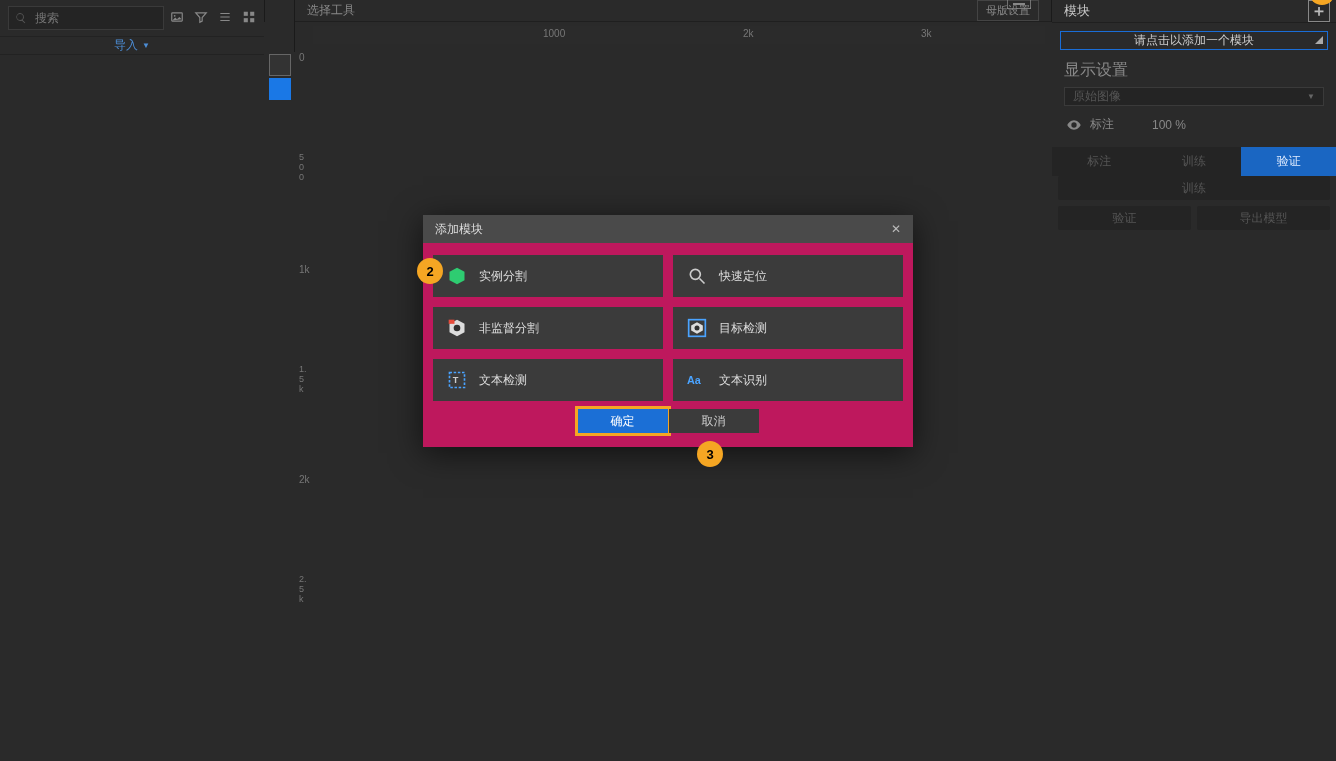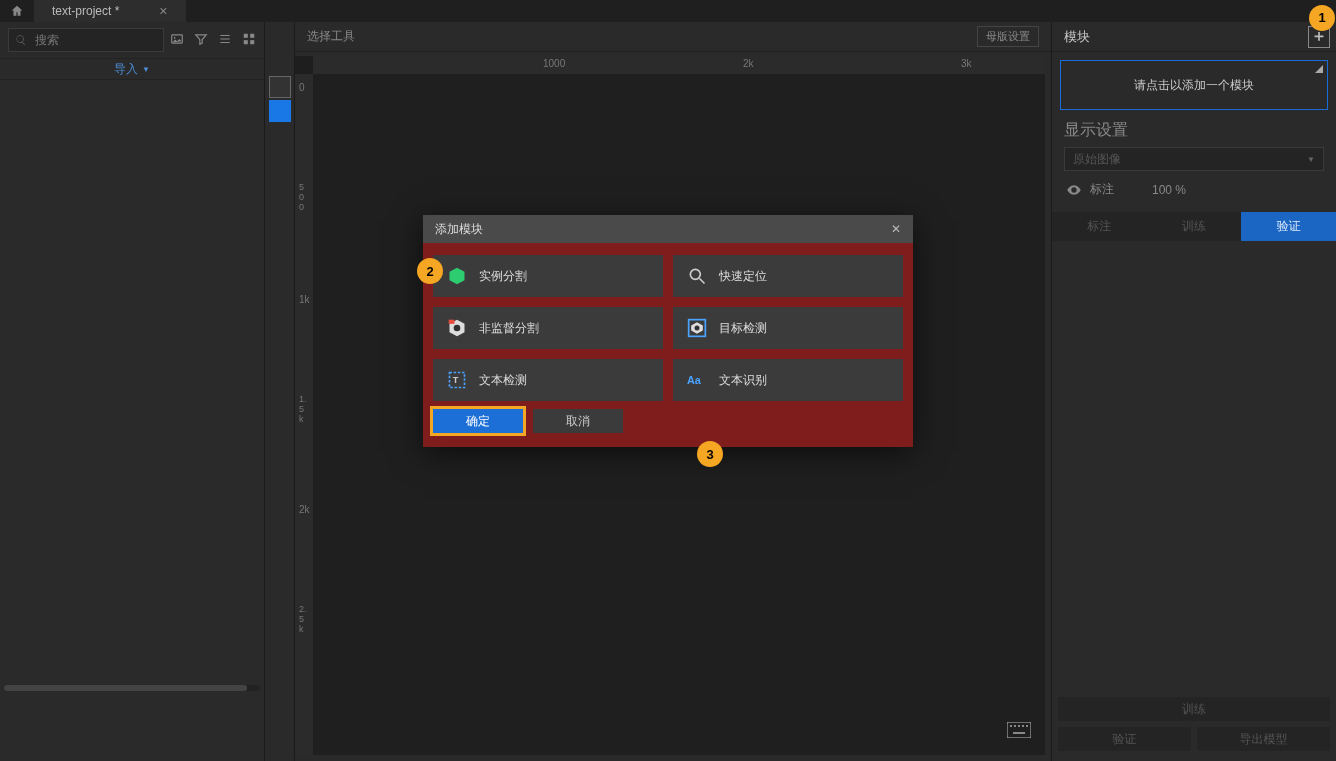--- a/index.html
+++ b/index.html
@@ -70,54 +70,43 @@
 .tab-strip { display:flex; margin:4px 0 0; }
 .tab-strip .t { flex:1; text-align:center; padding:6px 0; font-size:12px; color:#555; background:#242424;}
 .tab-strip .t.active { background:#1a66c2; color:#e0ecff;}
 .right-spacer { flex:1; }
 .right-bottom { padding:0 6px 10px; }
 .disabled-btn { height:24px; background:#242424; color:#555; display:flex; align-items:center; justify-content:center; font-size:12px; margin-bottom:6px; border-radius:2px;}
 .btn-row { display:flex; gap:6px; }
 .btn-row .disabled-btn { flex:1; margin-bottom:0;}
 
 
-.modal { position:absolute; top:215px; left:50%; transform:translateX(-50%); width:490px; background:#7f1d1d; box-shadow:0 6px 30px rgba(0,0,0,0.6); z-index:100;}
+.modal { position:absolute; top:215px; left:50%; transform:translateX(-50%); width:490px; background:#be185d; box-shadow:0 6px 30px rgba(0,0,0,0.6); z-index:100;}
 .modal-title { height:28px; background:#4a4a4a; display:flex; align-items:center; justify-content:space-between; padding:0 12px; color:#ddd; font-size:12px;}
 .modal-close { color:#bbb; font-size:12px; cursor:pointer;}
 .modal-body { padding:12px 10px 8px; display:grid; grid-template-columns:1fr 1fr; gap:10px;}
 .module-card { height:42px; background:#3b3b3b; display:flex; align-items:center; gap:12px; padding:0 14px; color:#ddd; font-size:12px; position:relative;}
 .module-card .micon { width:20px; height:20px; display:flex; align-items:center; justify-content:center;}
 .module-card.selected { background:#1b6fd6; outline:3px solid #f5a623; outline-offset:0;}
-.modal-footer { display:flex; justify-content:flex-start; gap:10px; padding:0 10px 14px;}
+.modal-footer { display:flex; justify-content:center; gap:1px; padding:0 10px 14px;}
 .modal-btn { width:90px; height:24px; display:flex; align-items:center; justify-content:center; font-size:12px; }
 .modal-btn.ok { background:#1b6fd6; color:#fff; outline:3px solid #f5a623;}
 .modal-btn.cancel { background:#3b3b3b; color:#ccc;}
 .callout { position:absolute; width:26px; height:26px; border-radius:50%; background:#f5a623; color:#000; display:flex; align-items:center; justify-content:center; font-weight:bold; font-size:13px; z-index:200;}
 .callout.c2 { top:258px; left:417px;}
 .callout.c3 { top:441px; left:697px;}
 
 
 .ruler-h::after, .ruler-v::after { content:""; }
 </style>
 </head>
 <body>
 
 <div class="app">
 
-  <div class="titlebar">
-    <div class="home">
-      <svg width="14" height="14" viewBox="0 0 24 24">
-          <path d="M12 3l9 8h-3v9h-5v-6H11v6H6v-9H3z"></path>
-        </svg>
-    </div>
-    <div class="tab">
-      <span>text-project *</span>
-      <span class="close">×</span>
-    </div>
-  </div>
 
   <div class="left">
     <div class="search-row">
       <div class="search-box">
         <svg width="12" height="12" viewBox="0 0 24 24">
             <path d="M10 2a8 8 0 015.3 13.9l5.4 5.4-1.4 1.4-5.4-5.4A8 8 0 1110 2zm0 2a6 6 0 100 12 6 6 0 000-12z"></path>
           </svg>
         <input placeholder="搜索" style="">
       </div>
       <div class="search-icons">
@@ -158,21 +147,21 @@
 
   <div class="center">
     <div class="center-toolbar">
       <span>选择工具</span>
       <span class="template-btn">母版设置</span>
     </div>
     <div class="canvas-wrap">
       <div class="ruler-h">
         <span class="tick" style="left:230px">1000</span>
         <span class="tick" style="left:430px">2k</span>
-        <span class="tick" style="left:648px">3k</span>
+        <span class="tick" style="left:608px">3k</span>
       </div>
       <div class="ruler-v">
         <span class="tick num" style="top:8px">0</span>
         <span class="tick num" style="top:108px;font-size:9px">5<br>0<br>0</span>
         <span class="tick num" style="top:220px">1k</span>
         <span class="tick num" style="top:320px;font-size:9px">1.<br>5<br>k</span>
         <span class="tick num" style="top:430px">2k</span>
         <span class="tick num" style="top:530px;font-size:9px">2.<br>5<br>k</span>
       </div>
       <div class="canvas-inner"></div>

